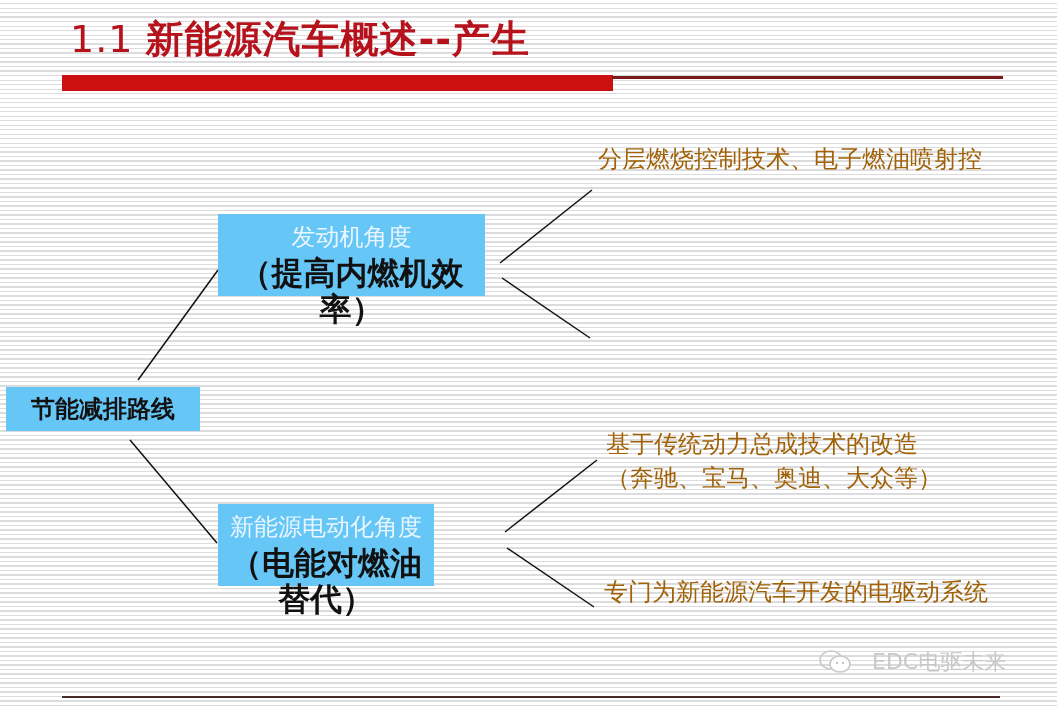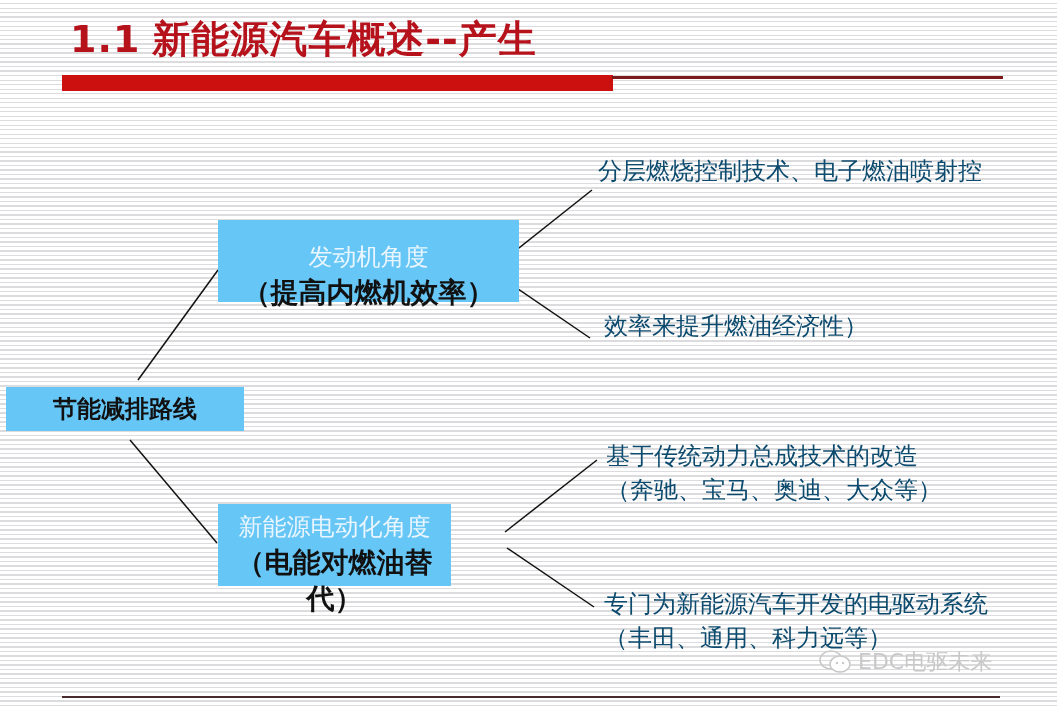--- a/index.html
+++ b/index.html
@@ -7,46 +7,46 @@
       width: 1057px; height: 709px; position: relative; overflow: hidden;
       background-color: #ffffff;
       background-image: repeating-linear-gradient(to bottom, #ffffff 0px, #ffffff 3px, #dcdcdf 3px, #dcdcdf 4.5px);
       font-family: "DejaVu Sans", "Liberation Sans", sans-serif;
     }
     .title {
       position: absolute; left: 70px; top: 14px;
       font-size: 38px; font-weight: bold; color: #b5121b; letter-spacing: 1px;
       white-space: nowrap;
     }
-    .title .num { font-family: "DejaVu Sans", sans-serif; font-weight: 700; margin-right: 12px; }
+    .title .num { font-family: "DejaVu Sans", sans-serif; font-weight: 400; margin-right: 12px; }
     .title .txt { font-weight: bold; }
     .bar-thick { position: absolute; left: 62px; top: 75px; width: 551px; height: 16px; background: #cc1010; }
     .bar-thin { position: absolute; left: 612px; top: 76px; width: 391px; height: 3px; background: #7a1a1a; }
     .footer-line { position: absolute; left: 62px; top: 696px; width: 938px; height: 2px; background: #4a2a2a; }
     .box {
       position: absolute; background: #66c6f6; text-align: center; box-sizing: border-box;
     }
     .box .l1 { display: block; color: #eaf6ff; font-size: 24px; line-height: 36px; }
-    .box .l2 { display: block; color: #111111; font-size: 28px; font-weight: bold; line-height: 36px; }
-    .root { left: 6px; top: 387px; width: 238px; height: 44px; }
+    .box .l2 { display: block; color: #111111; font-size: 32px; font-weight: bold; line-height: 36px; }
+    .root { left: 6px; top: 387px; width: 194px; height: 44px; }
     .root span { color: #111; font-size: 24px; font-weight: bold; line-height: 44px; }
-    .engine { left: 218px; top: 220px; width: 301px; height: 82px; padding-top: 19px; }
-    .electric { left: 218px; top: 504px; width: 233px; height: 82px; padding-top: 5px; }
+    .engine { left: 218px; top: 214px; width: 267px; height: 82px; padding-top: 5px; }
+    .electric { left: 218px; top: 504px; width: 216px; height: 82px; padding-top: 5px; }
     .leaf {
-      position: absolute; color: #0c4a6e; font-size: 24px; line-height: 34px; white-space: nowrap; margin-top: 12px;
+      position: absolute; color: #a16207; font-size: 24px; line-height: 34px; white-space: nowrap;
     }
     .leaf div { display: block; }
     .leaf1 { left: 598px; top: 142px; }
     .leaf2 { left: 604px; top: 297px; }
     .leaf3 { left: 606px; top: 427px; }
     .leaf4 { left: 604px; top: 575px; }
     svg.lines { position: absolute; left: 0; top: 0; }
     .watermark {
       position: absolute; left: 818px; top: 647px; color: #c8c8c8; font-size: 22px;
-      white-space: nowrap; display: flex; align-items: center; gap: 6px;
+      white-space: nowrap; display: flex; align-items: center; gap: 20px;
     }
     .wm-icon { width: 34px; height: 26px; }
   </style>
 </head>
 <body>
 
 <div class="title">
   <span class="num">1.1</span><span class="txt">新能源汽车概述--产生</span>
 </div>
 <div class="bar-thick"></div>
@@ -75,31 +75,29 @@
 <div class="box electric">
   <span class="l1">新能源电动化角度</span>
   <span class="l2">（电能对燃油替代）</span>
 </div>
 
 <div class="leaf leaf1">
   <div>分层燃烧控制技术、电子燃油喷射控</div>
 </div>
 
 <div class="leaf leaf2">
-  <div>效率来提升燃油经济性）</div>
 </div>
 
 <div class="leaf leaf3">
   <div>基于传统动力总成技术的改造</div>
   <div>（奔驰、宝马、奥迪、大众等）</div>
 </div>
 
 <div class="leaf leaf4">
   <div>专门为新能源汽车开发的电驱动系统</div>
-  <div>（丰田、通用、科力远等）</div>
 </div>
 
 <div class="watermark">
   <svg class="wm-icon" viewBox="0 0 34 26">
     <ellipse cx="13" cy="11" rx="11" ry="9" fill="none" stroke="#c8c8c8" stroke-width="1.5"></ellipse>
     <ellipse cx="22" cy="15" rx="10" ry="8" fill="#ffffff" stroke="#c8c8c8" stroke-width="1.5"></ellipse>
     <circle cx="19" cy="14" r="1.2" fill="#c8c8c8"></circle>
     <circle cx="25" cy="14" r="1.2" fill="#c8c8c8"></circle>
   </svg>
   <span>EDC电驱未来</span>

